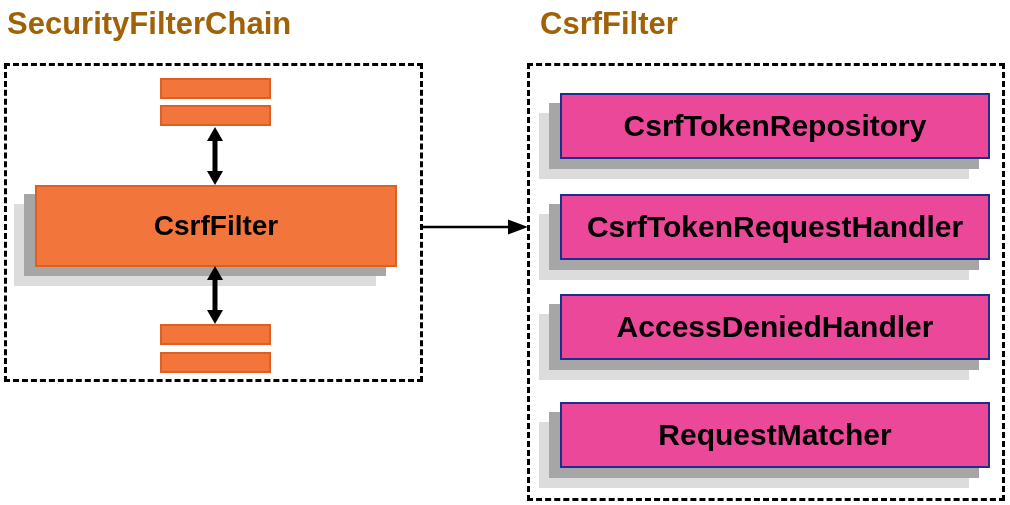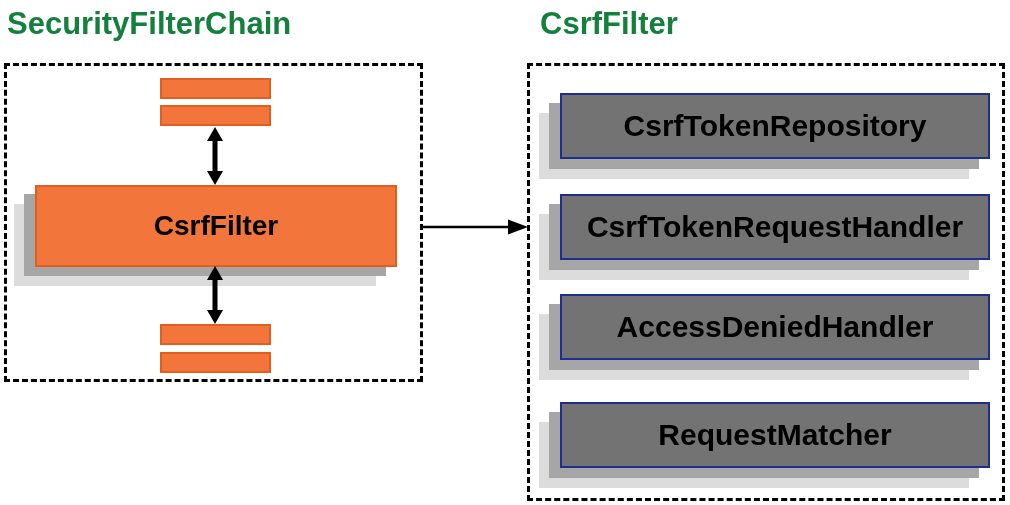--- a/index.html
+++ b/index.html
@@ -12,21 +12,21 @@
     position: relative;
     width: 1010px;
     height: 505px;
     background: #ffffff;
     overflow: hidden;
   }
   .title {
     position: absolute;
     font-size: 31px;
     font-weight: bold;
-    color: #15803d;
+    color: #a16207;
     white-space: nowrap;
     letter-spacing: 0px;
   }
   .left-title  { left: 7px;  top: 6px; }
   .right-title { left: 540px; top: 6px; }
 
   .dashed-box {
     position: absolute;
     box-sizing: border-box;
     border: 3px dashed #000000;
@@ -68,21 +68,21 @@
     font-weight: bold;
     color: #000000;
   }
 
   .blue-box {
     position: absolute;
     box-sizing: border-box;
     left: 560px;
     width: 430px;
     height: 66px;
-    background: #737373;
+    background: #ec4899;
     border: 2px solid #1C2E8E;
     box-shadow: -11px 10px 0 #A6A6A6, -21px 20px 0 #DCDCDC;
     display: flex;
     align-items: center;
     justify-content: center;
   }
   .blue-box .label {
     font-size: 30px;
     font-weight: bold;
     color: #000000;

